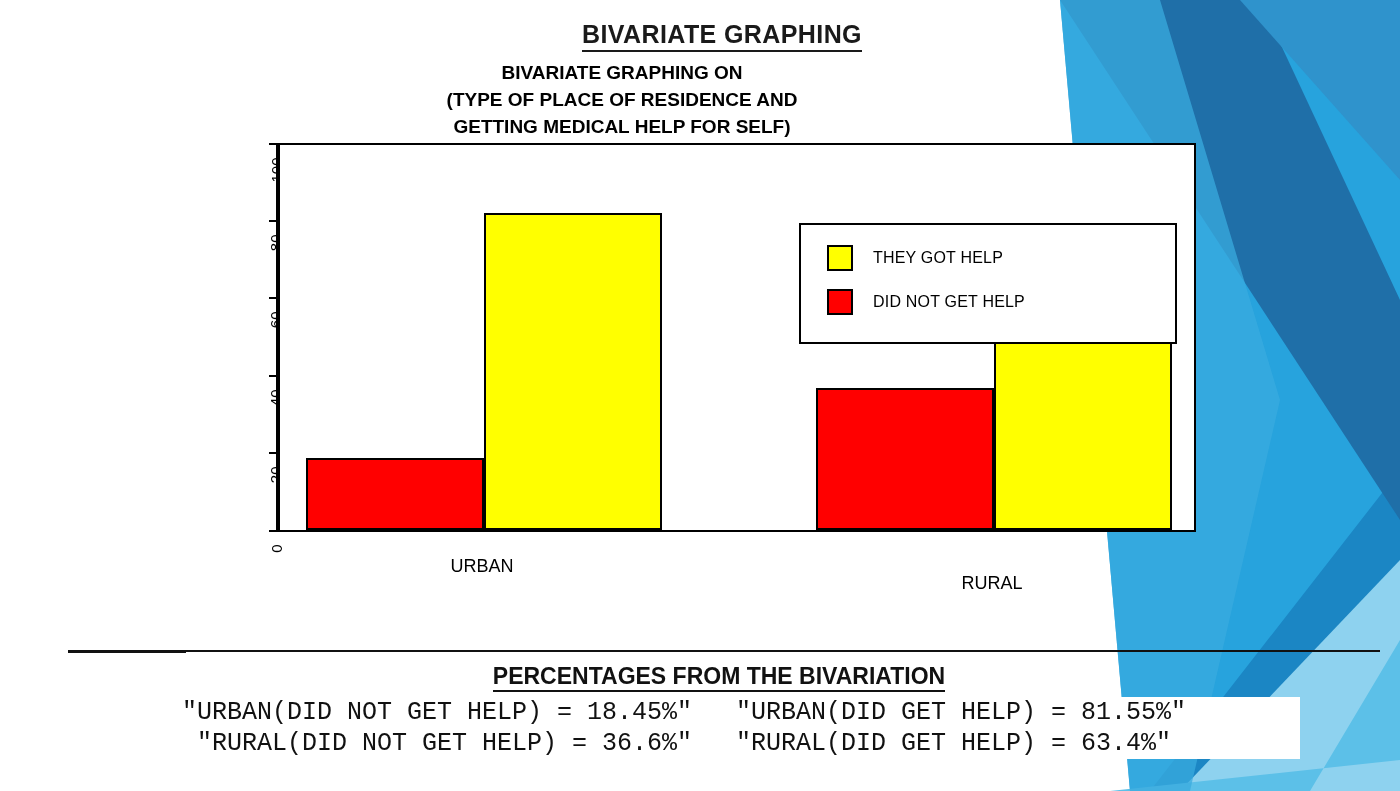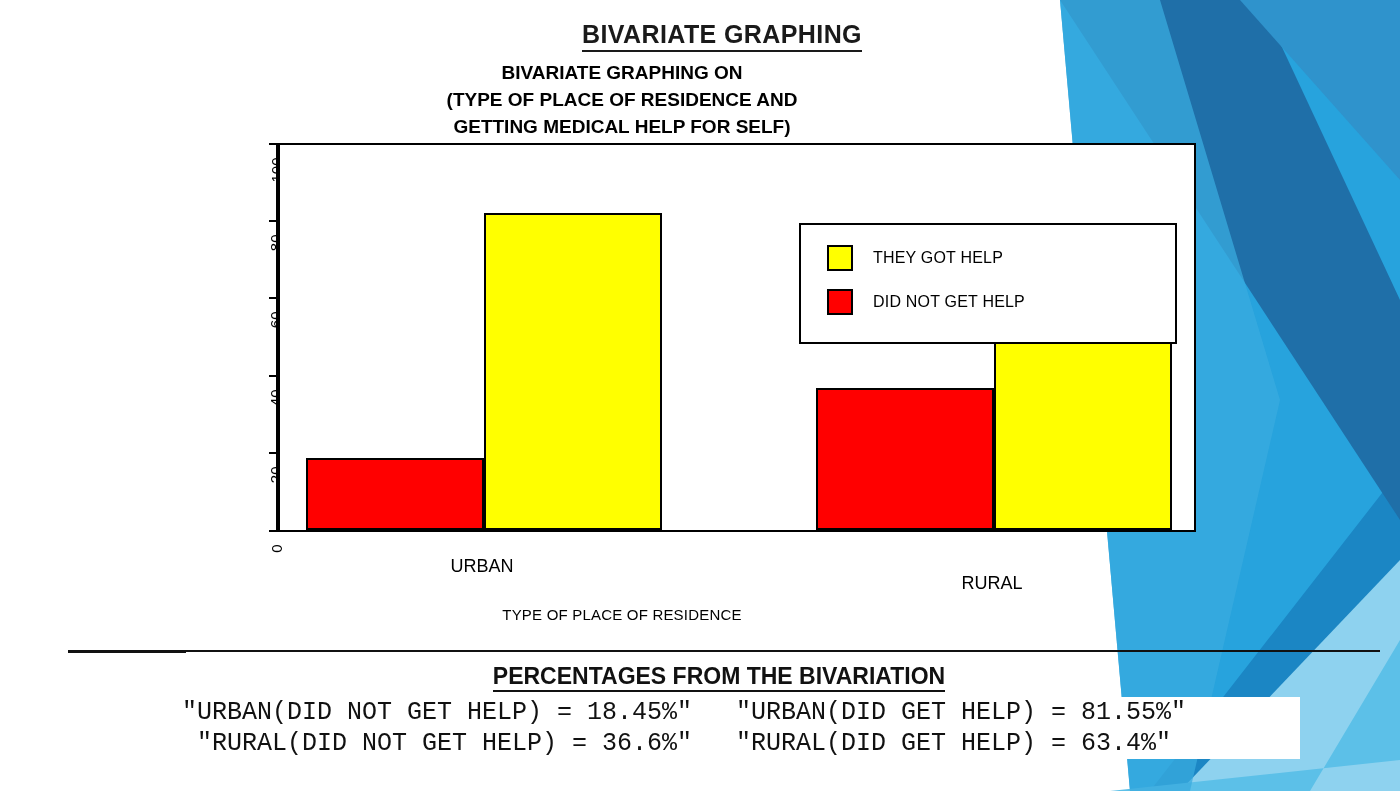--- a/index.html
+++ b/index.html
@@ -235,21 +235,20 @@
     </div>
     <div class="legend-row">
       <div class="legend-swatch" style="background:#FF0000"></div>
       <div class="legend-text">DID NOT GET HELP</div>
     </div>
   </div>
 
   <div class="x-label" style="left:382px; top:500px; width:200px;">URBAN</div>
   <div class="x-label" style="left:892px; top:500px; width:200px;margin-top:17px;">RURAL</div>
 
-  <div id="x-axis-title">TYPE OF PLACE OF RESIDENCE</div>
 </div>
 
 <div id="divider-left"></div>
 <div id="divider-right"></div>
 
 <div id="bottom-title">
   <span>PERCENTAGES FROM THE BIVARIATION</span>
 </div>
 
 <div id="percent-box">

